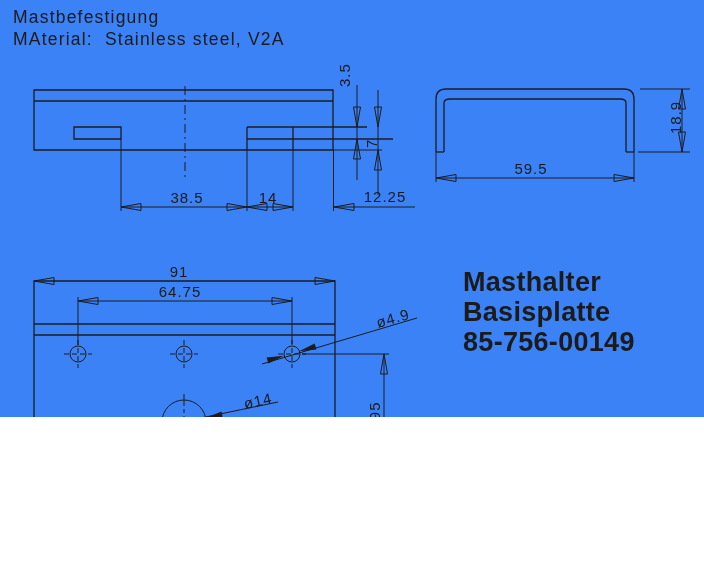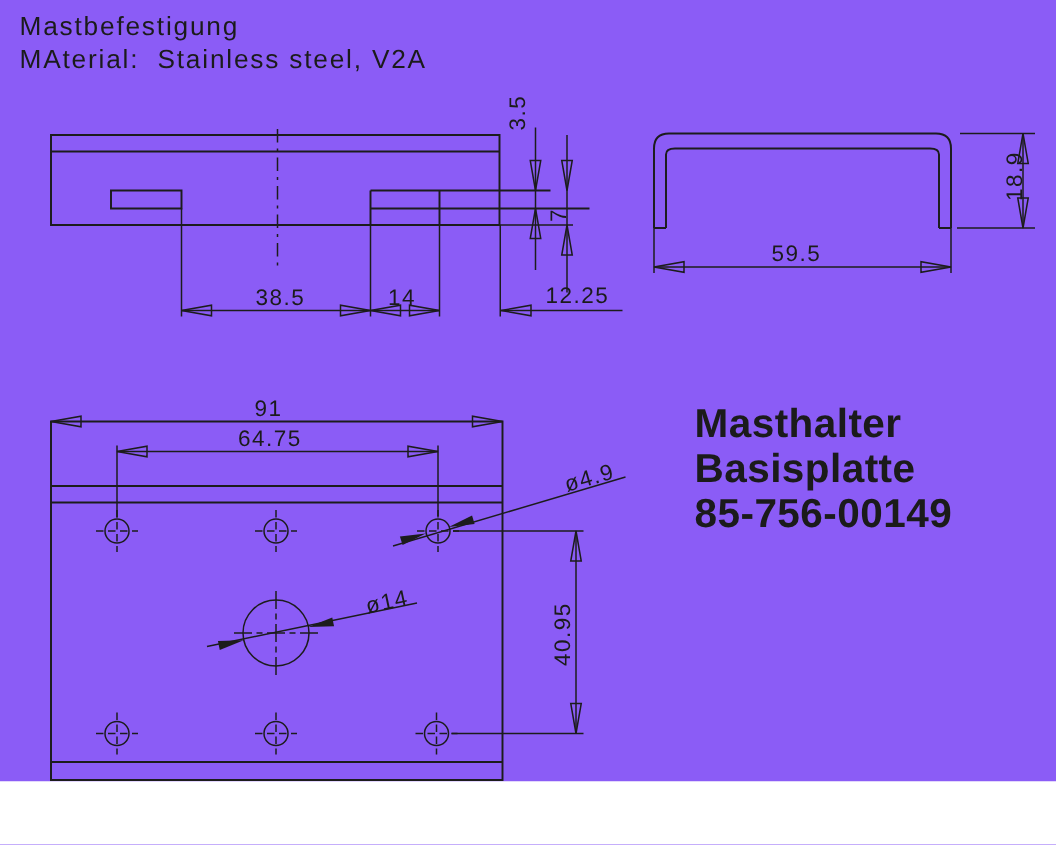--- a/index.html
+++ b/index.html
@@ -1,16 +1,16 @@
 <!DOCTYPE html>
 <html><head>
 <meta charset="utf-8">
 <style>
   html,body { margin:0; padding:0; background:#ffffff; }
-  .canvas { position:relative; width:704px; height:521px; background:#8b5cf6; overflow:hidden; }
+  .canvas { position:relative; width:704px; height:417px; background:#3b82f6; overflow:hidden; }
   svg { display:block; }
   svg text { font-family:"Liberation Sans", sans-serif; fill:#1b1b1b; }
   .hdr { font-size:17.5px; letter-spacing:1.2px; white-space:pre; }
   .dim { font-size:15px; letter-spacing:1px; }
   .ttl { font-size:27px; font-weight:bold; letter-spacing:0.3px; }
   .part { stroke:#1c1c1c; stroke-width:1.3; fill:none; }
   .thin { stroke:#1c1c1c; stroke-width:1; fill:none; }
   .arrow { stroke:#1c1c1c; stroke-width:1; fill:none; }
   .farrow { fill:#1c1c1c; stroke:none; }
 </style>

